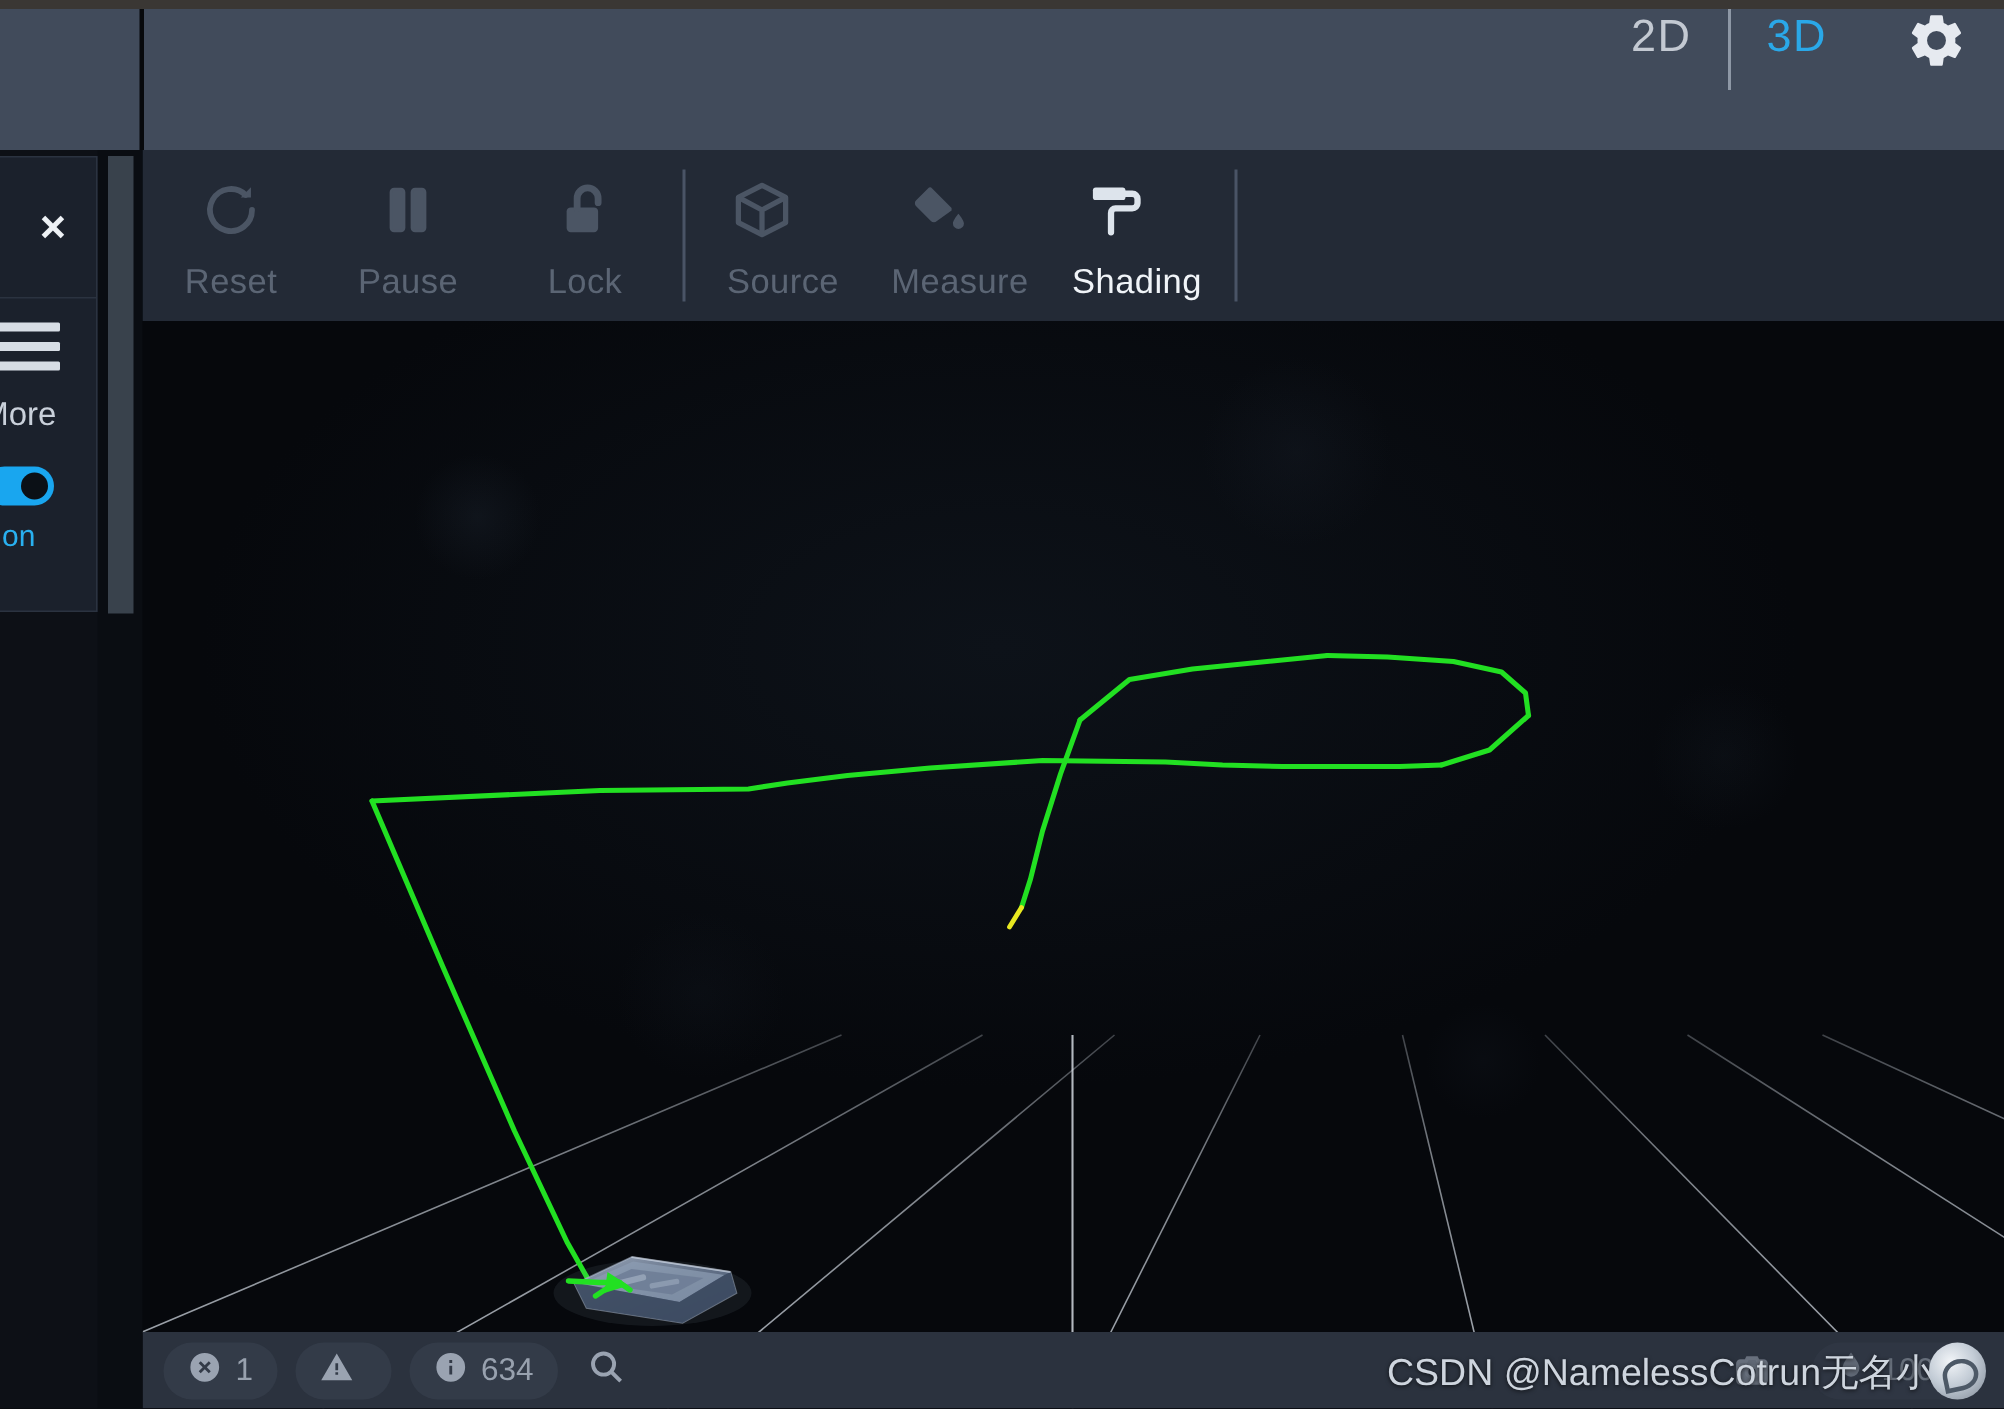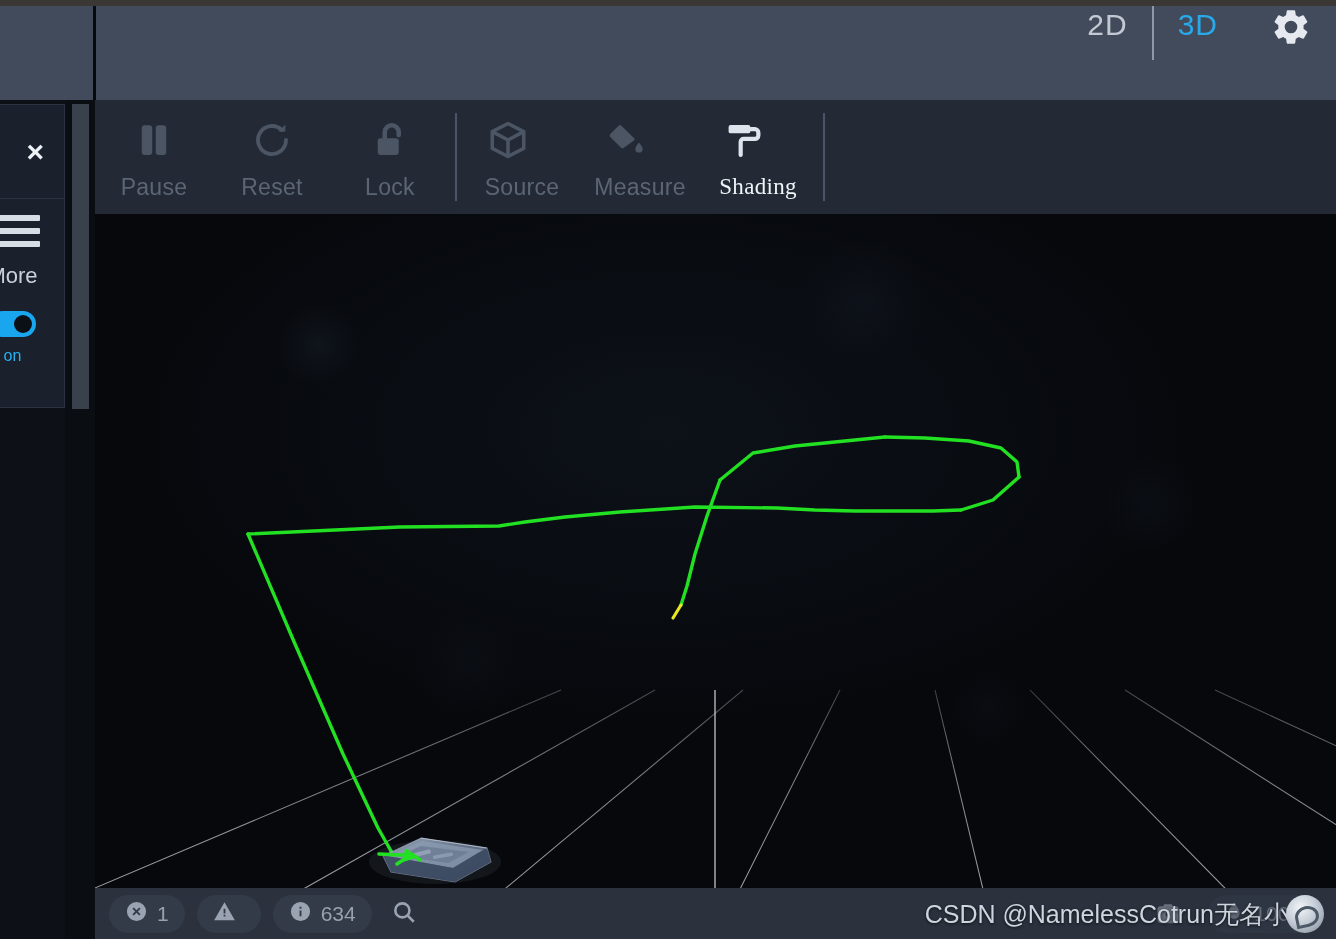--- a/index.html
+++ b/index.html
@@ -106,21 +106,21 @@
     position: relative; cursor: pointer;
   }
   .toggle::after {
     content: ""; position: absolute;
     top: 4px; right: 4px;
     width: 18px; height: 18px;
     background: #0b1016; border-radius: 50%;
   }
   .toggle-label {
     margin-top: 10px;
-    color: #29b0f0; font-size: 16px;
+    color: #29b0f0; font-size: 20px;
   }
 
   
   .left-strip-bg {
     position: absolute; top: 100px; left: 65px;
     width: 30px; height: 839px;
     background: #0a0d12;
   }
   .left-strip {
     position: absolute; top: 104px; left: 72px;
@@ -157,21 +157,21 @@
   }
   .tb-icon { width: 42px; height: 42px; display: block; }
   .tb-icon svg { width: 42px; height: 42px; }
   .tb-label {
     margin-top: 8px;
     font-size: 23px; letter-spacing: 0.3px;
     white-space: nowrap;
   }
   .tb-item.dim .tb-label { color: #5b6574; }
   .tb-item.dim .tb-icon svg { fill: #4b5564; stroke: #4b5564; }
-  .tb-item.on .tb-label { color: #f0f4f8; font-family: Liberation Serif, serif; }
+  .tb-item.on .tb-label { color: #f0f4f8; }
   .tb-item.on .tb-icon svg { fill: #dde4ec; stroke: #dde4ec; }
   .tb-item.accent .tb-label { color: #29aeee; }
   .tb-item.accent .tb-icon svg { fill: #29aeee; stroke: #29aeee; }
   .chev { width: 22px; height: 22px; }
   .chev svg { width: 22px; height: 22px; }
   .tb-sep {
     width: 2px; height: 88px;
     background: #4a5466;
     margin: 0 6px;
     flex: 0 0 auto;
@@ -304,39 +304,39 @@
     </div>
   </div>
 
   <div class="main">
 
     <div class="toolbar">
 
       <div class="tb-item dim">
         <div class="tb-icon-row">
           <span class="tb-icon">
+            <svg viewBox="0 0 24 24" fill="none" stroke-width="2.2" stroke-linecap="round">
+              <path d="M20 12a8 8 0 1 1-2.4-5.7" fill="none"></path>
+              <path d="M19.6 3.3 L19.6 7.2 L15.7 7.2 Z" stroke="none"></path>
+            </svg>
+          </span>
+        </div>
+        <div class="tb-label">Reset</div>
+      </div>
+
+      <div class="tb-item dim">
+        <div class="tb-icon-row">
+          <span class="tb-icon">
             <svg viewBox="0 0 24 24">
                 <rect x="5.5" y="4" width="5" height="16" rx="1.2"></rect>
                 <rect x="13.5" y="4" width="5" height="16" rx="1.2"></rect>
               </svg>
           </span>
         </div>
         <div class="tb-label">Pause</div>
-      </div>
-
-      <div class="tb-item dim">
-        <div class="tb-icon-row">
-          <span class="tb-icon">
-            <svg viewBox="0 0 24 24" fill="none" stroke-width="2.2" stroke-linecap="round">
-              <path d="M20 12a8 8 0 1 1-2.4-5.7" fill="none"></path>
-              <path d="M19.6 3.3 L19.6 7.2 L15.7 7.2 Z" stroke="none"></path>
-            </svg>
-          </span>
-        </div>
-        <div class="tb-label">Reset</div>
       </div>
 
       <div class="tb-item dim">
         <div class="tb-icon-row">
           <span class="tb-icon">
             <svg viewBox="0 0 24 24" fill="none">
               <rect x="5" y="11" width="12" height="9.5" rx="1.6" stroke="none"></rect>
               <path d="M9 11.5 V7.6 a4 4 0 0 1 8 0 V9.2" fill="none" stroke-width="2.6" stroke-linecap="round"></path>
             </svg>
           </span>

